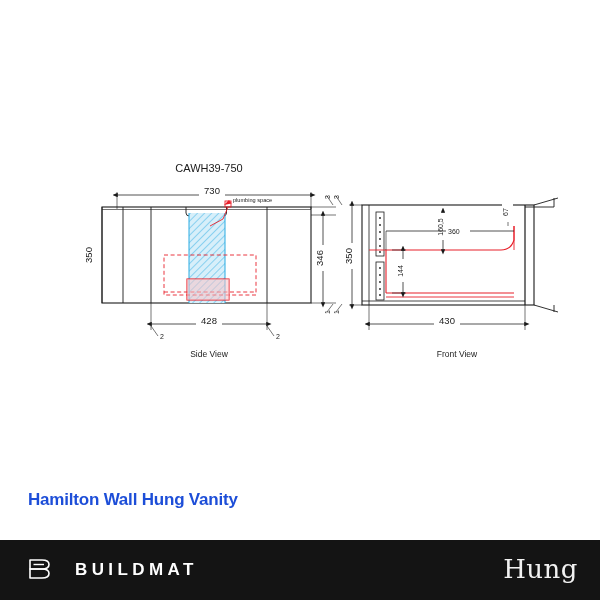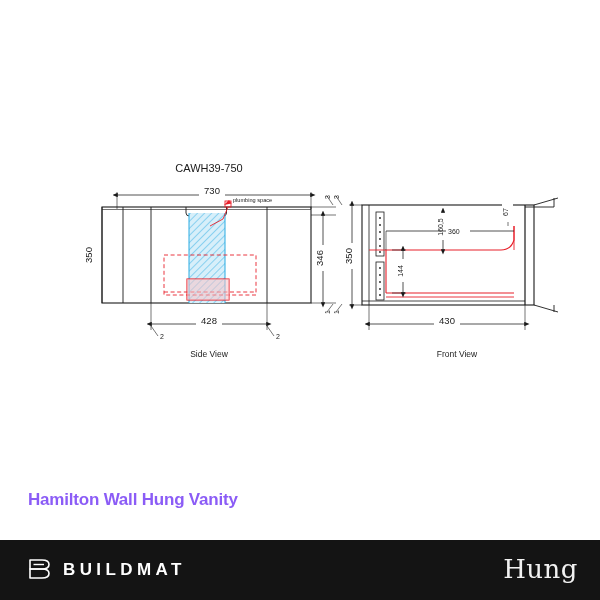--- a/index.html
+++ b/index.html
@@ -36,40 +36,40 @@
     left: 0; top: 472px;
     width: 600px; height: 68px;
     background: #ffffff;
   }
   #product-name {
     position: absolute;
     left: 28px;
     top: 18px;
     font-size: 17px;
     font-weight: bold;
-    color: #8b5cf6;
+    color: #1d4ed8;
     letter-spacing: -0.2px;
     white-space: nowrap;
   }
 
   #brand-bar {
     position: absolute;
     left: 0; top: 540px;
     width: 600px; height: 60px;
     background: #141414;
   }
   #buildmat-logo-group {
     position: absolute;
     left: 28px; top: 18px;
     display: flex;
     align-items: center;
   }
   #buildmat-mark { width: 24px; height: 22px; display:block; }
   #buildmat-word {
-    margin-left: 11px;
+    margin-left: 23px;
     color: #ffffff;
     font-size: 17px;
     font-weight: bold;
     letter-spacing: 4.4px;
     line-height: 1;
   }
   #aulic-logo {
     position: absolute;
     right: 22px;
     top: 14px;

